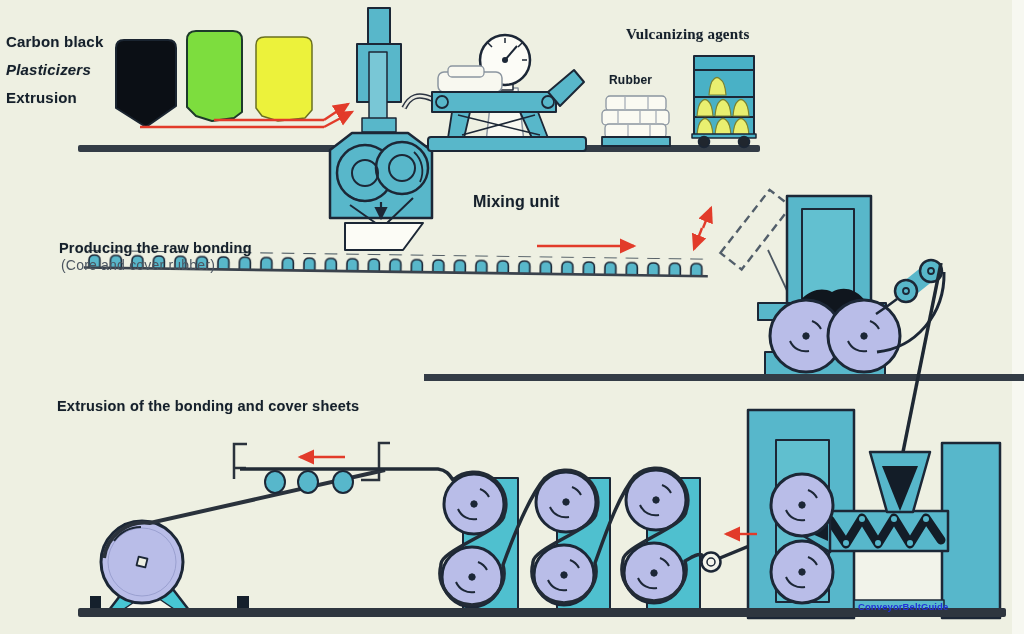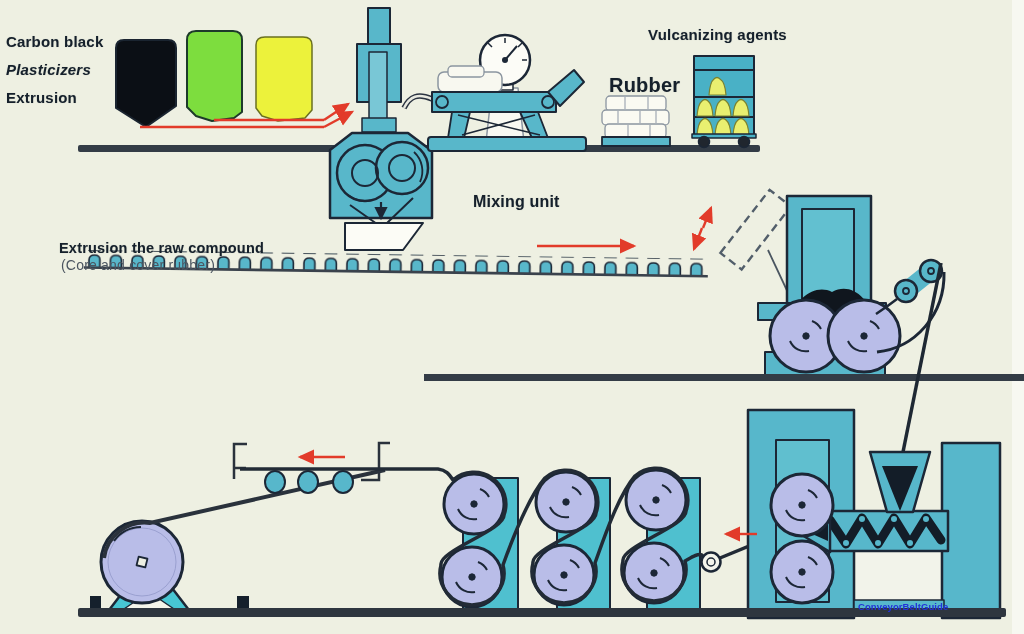--- a/index.html
+++ b/index.html
@@ -249,20 +249,21 @@
     <use href="#rmark" transform="translate(802,572)"></use>
   </g>
   <path d="M757,534 L726,534" stroke="#e23b2a" stroke-width="2.4" marker-end="url(#ra)"></path>
 
   <rect x="78" y="608" width="928" height="9" rx="2" fill="#2e363f"></rect>
 </svg>
 
 <div class="lbl" style="left:6px;top:33px;">Carbon black</div>
 <div class="lbl" style="left:6px;top:61px;font-style:italic;">Plasticizers</div>
 <div class="lbl" style="left:6px;top:89px;">Extrusion</div>
-<div class="lbl" style="left:648px;top:26px;">Vulcanizing agents</div>
-<div class="lbl" style="left:609px;top:74px;font-size:20px;">Rubber</div>
+<div class="lbl" style="left:626px;top:26px;font-family:Liberation Serif, serif;">Vulcanizing agents</div>
+<div class="lbl" style="left:609px;top:74px;font-size:12px;">Rubber</div>
 <div class="lbl" style="left:438px;top:193px;font-size:16px;margin-left:35px;">Mixing unit</div>
-<div class="lbl small" style="left:59px;top:240px;">Extrusion the raw compound</div>
+<div class="lbl small" style="left:59px;top:240px;">Producing the raw bonding</div>
 <div class="lbl sub" style="left:61px;top:257px;">(Core and cover rubber)</div>
+<div class="lbl small" style="left:57px;top:398px;">Extrusion of the bonding and cover sheets</div>
 <div class="watermark" style="left:858px;top:601px;text-align:center;">ConveyorBeltGuide</div>
 
 </div>
 
 </body></html>

